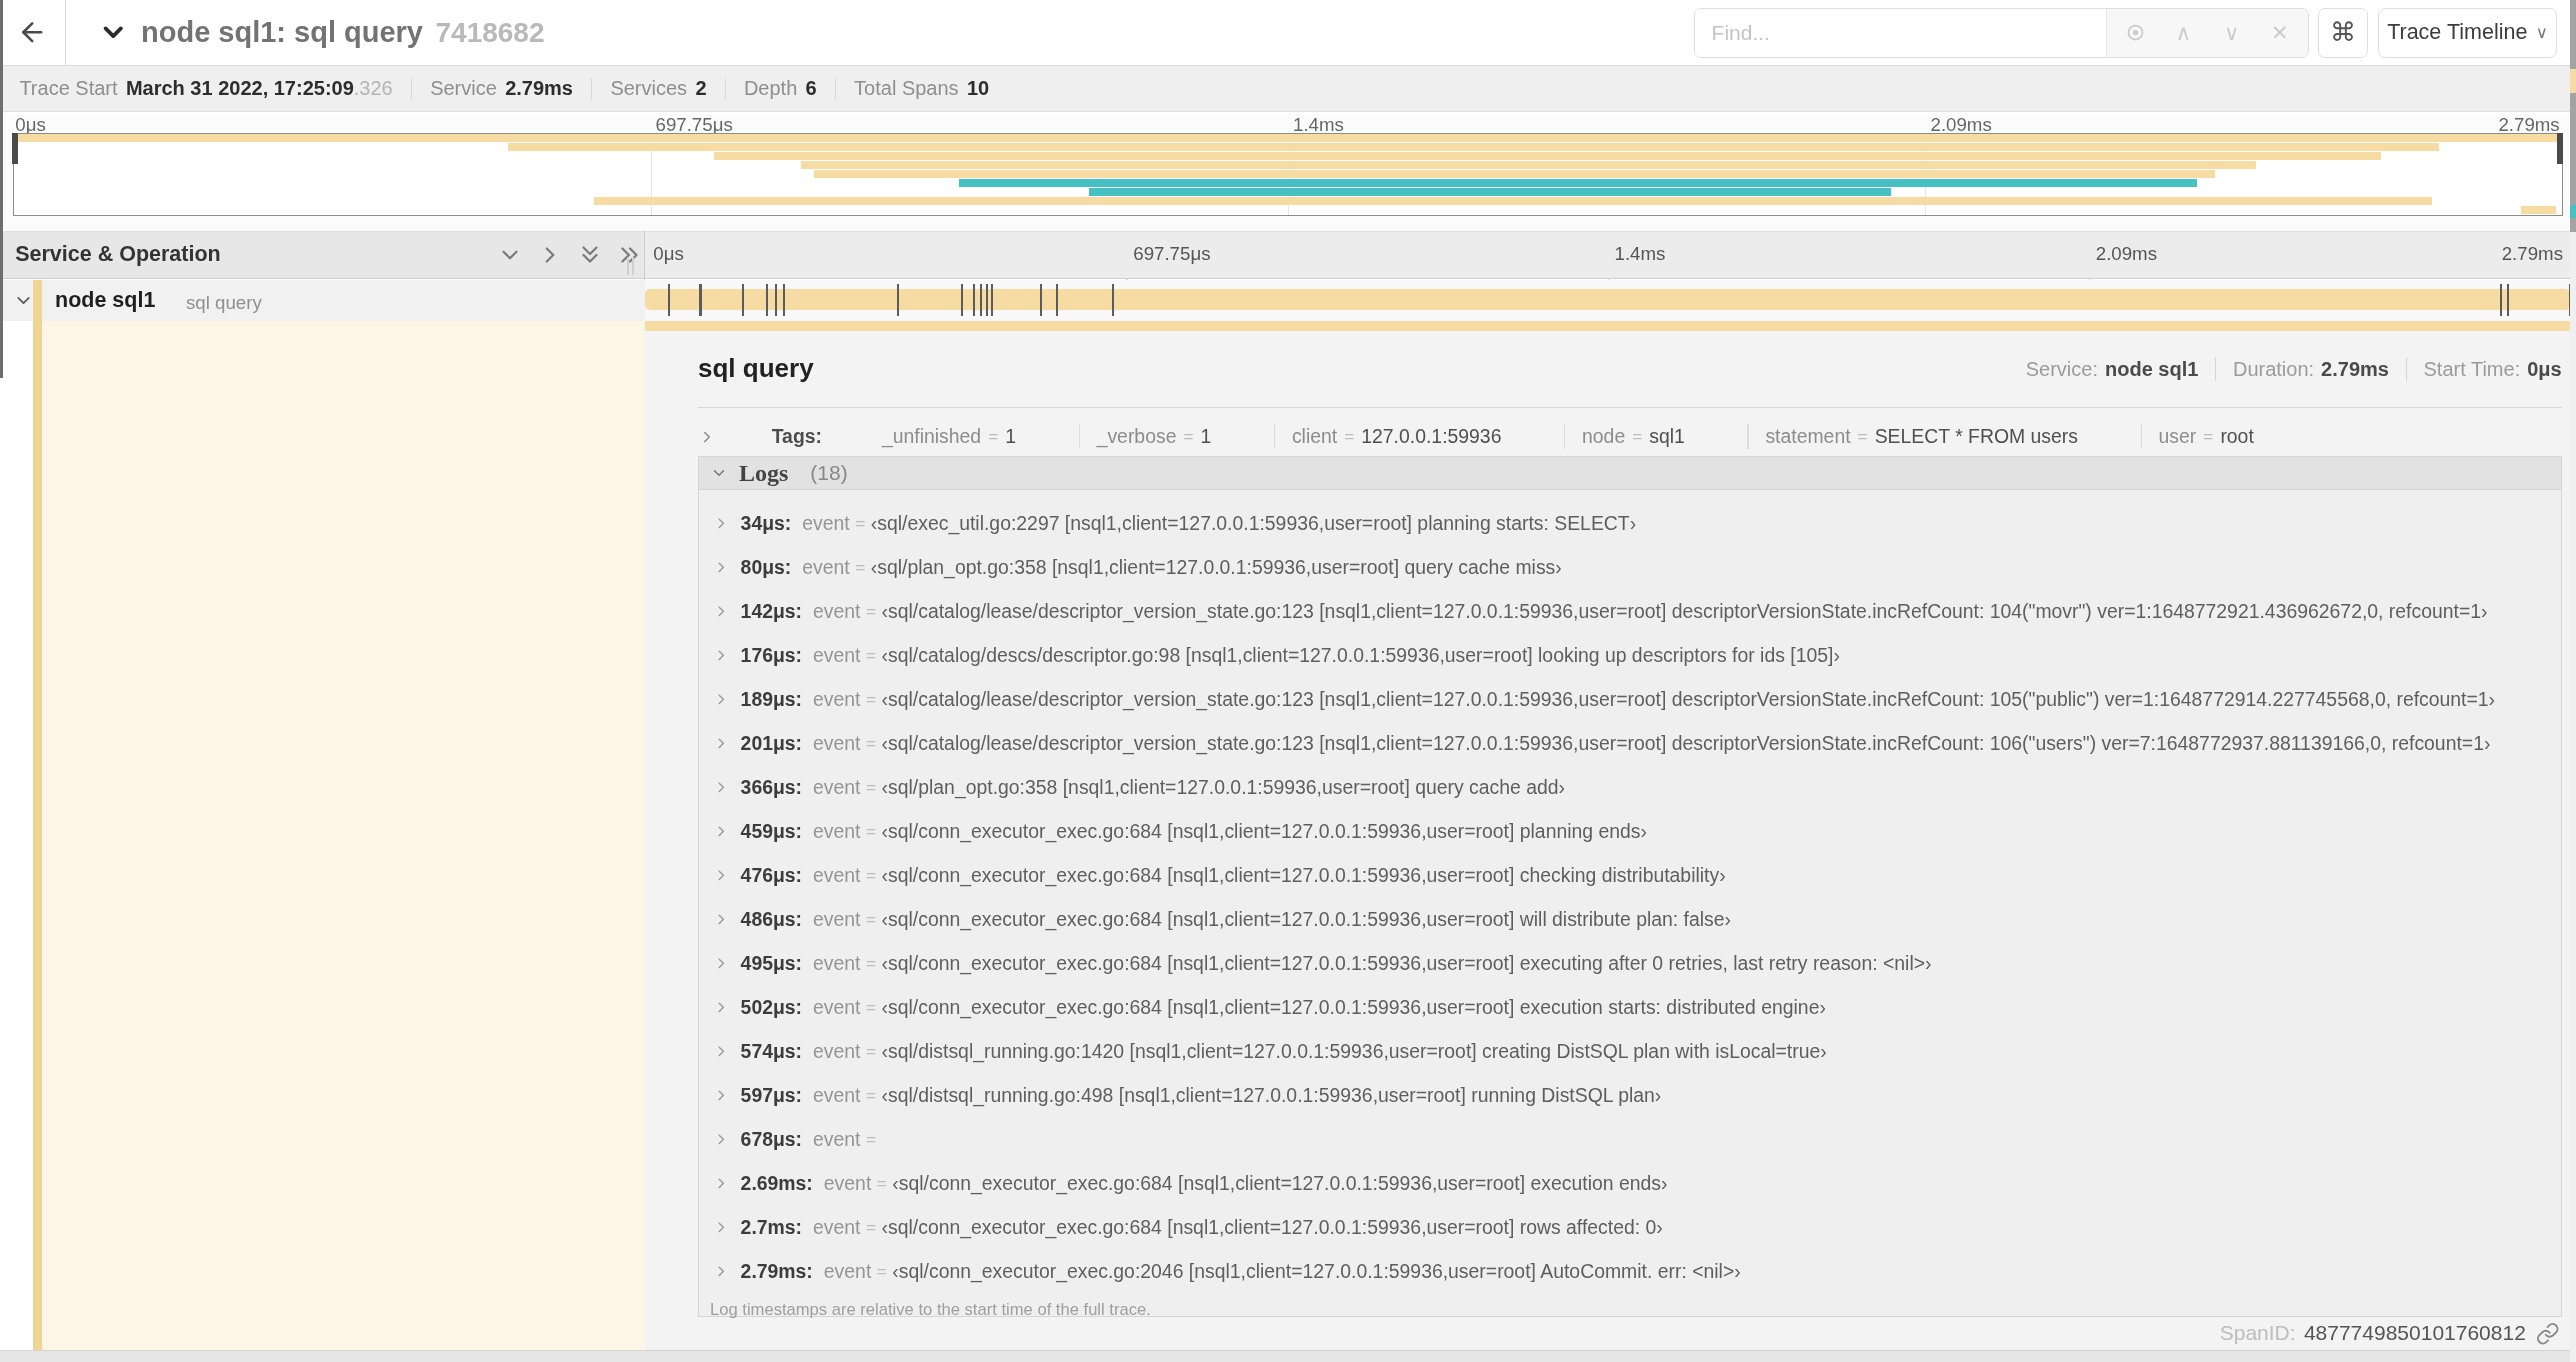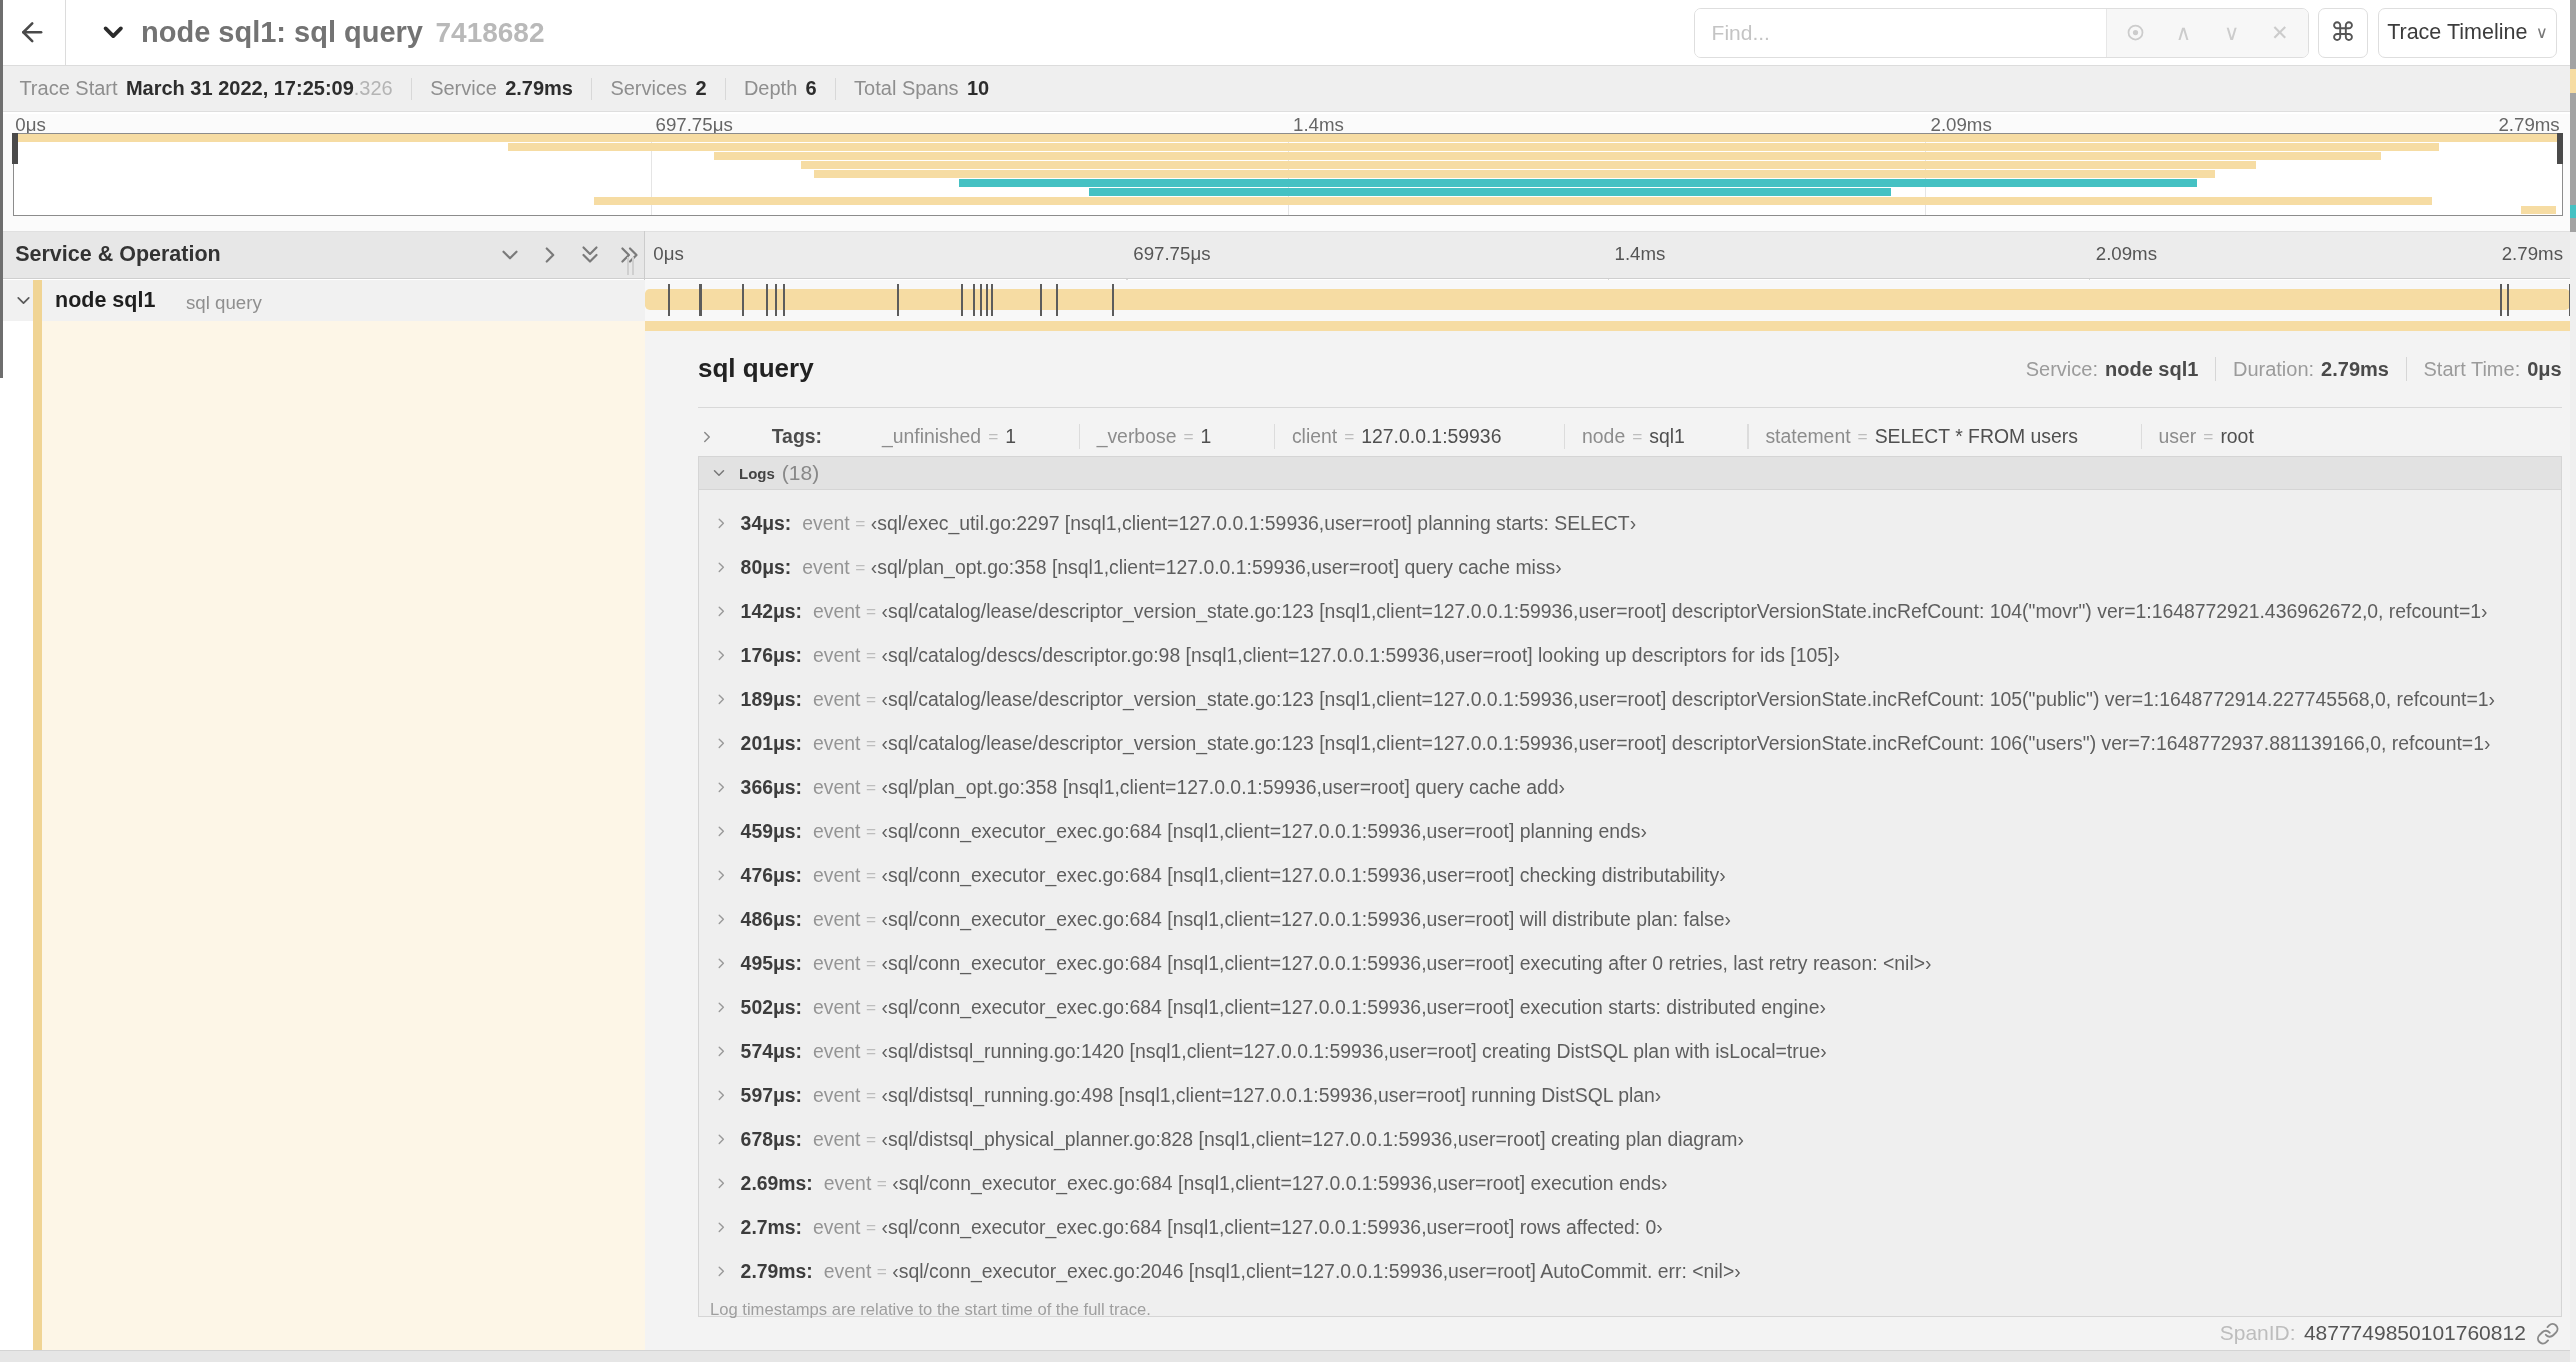--- a/index.html
+++ b/index.html
@@ -80,21 +80,21 @@
   .tags-caret{color:#8a8a8a;margin-right:9.7px;display:flex;}
   .tags-label{font-weight:bold;color:#4c4c4c;margin-right:14px;}
   .tag-item{display:flex;align-items:center;}
   .tag-key{color:#8c8c8c;}
   .tag-eq{color:#bdbdbd;margin:0 7px;font-size:17.3px;}
   .tag-value{color:#4f4f4f;}
   .tag-sep{width:1.4px;height:25px;background:#dcdcdc;margin:0 16.6px;}
   .logs-box{position:absolute;left:53px;right:8.3px;top:125px;bottom:33px;border:1.4px solid #d5d5d5;background:#efefef;box-sizing:border-box;}
   .logs-header{height:32px;background:#e2e2e2;border-bottom:1.4px solid #d5d5d5;display:flex;align-items:center;padding-left:11px;cursor:pointer;}
   .logs-caret{color:#777;margin-right:11px;display:flex;}
-  .logs-title{font-size:15px;font-weight:bold;color:#444;margin-right:7px;}
+  .logs-title{font-size:24px;font-weight:bold;color:#444;margin-right:22px;font-family:Liberation Serif, serif;}
   .logs-count{font-size:21px;color:#888;}
   .logs-list{padding-top:11px;}
   .log-row{height:44px;display:flex;align-items:center;padding-left:14px;font-size:19.4px;cursor:pointer;text-align:center;}
   .log-caret{color:#999;margin-right:11px;display:flex;}
   .log-time{font-weight:bold;color:#3c3c3c;margin-right:11px;}
   .log-field{color:#949494;margin-right:5.5px;}
   .log-eq{color:#bdbdbd;margin-right:5.5px;font-size:17.3px;}
   .log-value{color:#5e5e5e;}
   .logs-footnote{margin:7px 0 0 11px;font-size:16.6px;color:#9e9e9e;}
   .spanid-row{position:absolute;right:11px;bottom:1.4px;height:30.5px;display:flex;align-items:center;font-size:21px;}
@@ -559,21 +559,20 @@
 
         <div class="log-row">
           <span class="log-caret">
             <svg width="16.6" height="16.6" viewBox="0 0 24 24" fill="none" stroke="#999" stroke-width="2" stroke-linecap="round" stroke-linejoin="round">
               <path d="M9 6l6 6-6 6"></path>
             </svg>
           </span>
           <span class="log-time">678μs:</span>
           <span class="log-field">event</span>
           <span class="log-eq">=</span>
-          <span class="log-value">‹sql/distsql_physical_planner.go:828 [nsql1,client=127.0.0.1:59936,user=root] creating plan diagram›</span>
         </div>
 
         <div class="log-row">
           <span class="log-caret">
             <svg width="16.6" height="16.6" viewBox="0 0 24 24" fill="none" stroke="#999" stroke-width="2" stroke-linecap="round" stroke-linejoin="round">
               <path d="M9 6l6 6-6 6"></path>
             </svg>
           </span>
           <span class="log-time">2.69ms:</span>
           <span class="log-field">event</span>

